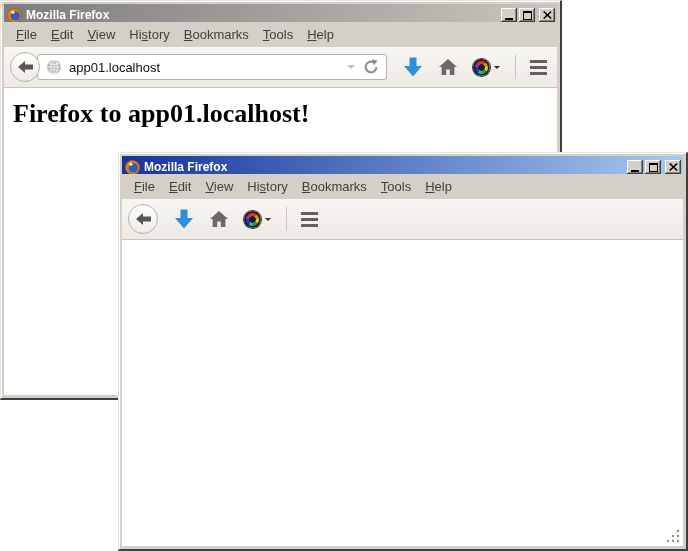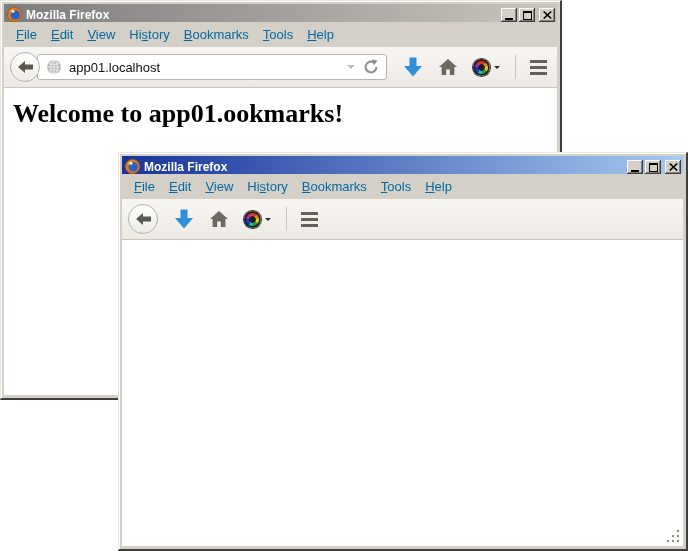--- a/index.html
+++ b/index.html
@@ -24,21 +24,21 @@
     flex-direction: column;
   }
   #win1 { left:0; top:0; width:562px; height:400px; z-index:1; }
   #win2 { left:118px; top:152px; width:570px; height:399px; z-index:2; }
 
   
   .titlebar {
     height: 18px;
     flex: 0 0 18px;
     display: flex;
-    align-items: flex-end;
+    align-items: flex-start;
     padding: 4px 2px 0 3px;
   }
   .titlebar.active   { background: linear-gradient(to right, #17339b, #a6caf0); }
   .titlebar.inactive { background: linear-gradient(to right, #7d7d7d, #c9c5bd); }
   .title-text {
     color: #fff; font-weight: bold; font-size: 12px;
     margin-left: 4px; flex: 1; white-space: nowrap; overflow: hidden;
   }
   .win-buttons { display: flex; align-items: center; gap: 2px; }
   .ctl-btn {
@@ -49,21 +49,21 @@
   .ctl-btn.close { margin-left: 2px; }
   .glyph-min { width: 8px; height: 2px; background: #000; margin-top: 7px; }
   .glyph-max { width: 9px; height: 9px; border: 1px solid #000; border-top-width: 2px; }
 
   
   .menubar {
     height: 25px; flex: 0 0 25px;
     background: #d4d0c8;
     display: flex; align-items: center;
     padding-left: 5px;
-    font-size: 13px; color: #0369a1;
+    font-size: 13px; color: #404040;
   }
   .menu-item { padding: 2px 7px; white-space: nowrap; }
   .menu-item u { text-decoration: underline; }
 
   
   .toolbar {
     height: 41px; flex: 0 0 41px;
     background: linear-gradient(#f8f6f3, #edeae5);
     border-bottom: 1px solid #c8c4bd;
     display: flex; align-items: center;
@@ -207,21 +207,21 @@
     </span>
     <span class="separator"></span>
     <span class="hamburger">
       <span class="bar"></span>
       <span class="bar"></span>
       <span class="bar"></span>
     </span>
   </div>
 
   <div class="content">
-    <h1 class="page-heading">Welcome to app01.ookmarks!</h1>
+    <h1 class="page-heading">Firefox to app01.localhost!</h1>
   </div>
 </div>
 
 <div class="window" id="win2">
   <div class="titlebar active">
     <span style="display:flex">
       <svg width="15" height="15" viewBox="0 0 16 16">
         <circle cx="8" cy="8" r="7.6" fill="#e07b1e"></circle>
         <circle cx="8" cy="8" r="7.6" fill="none" stroke="#b3541a" stroke-width="1"></circle>
         <circle cx="8.8" cy="8.4" r="5" fill="#2a5fc4"></circle>

